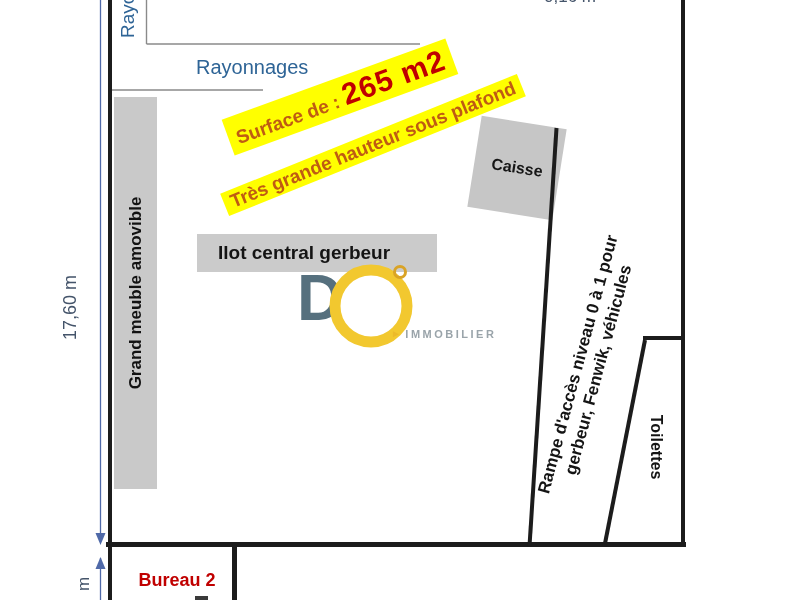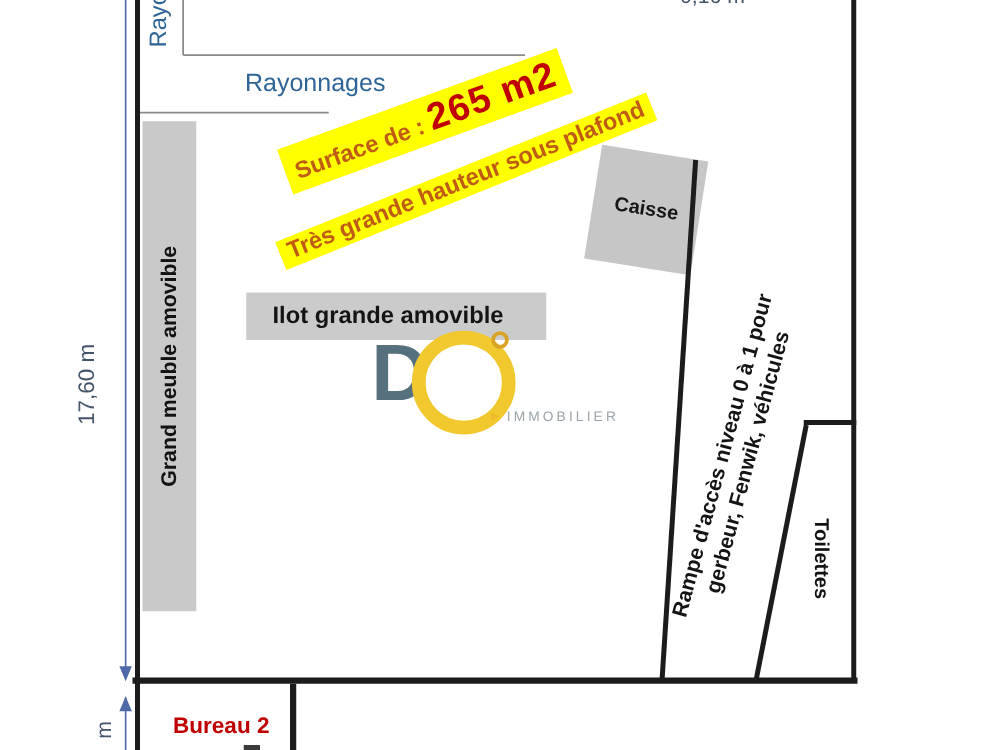--- a/index.html
+++ b/index.html
@@ -44,32 +44,32 @@
   #bureau2{left:132px;top:570px;width:90px;text-align:center;font-size:18px;
            font-weight:700;color:#c00000;z-index:5;}
   #text-fragment{left:195px;top:596px;width:13px;height:4px;background:#3a3a3a;z-index:5;}
   
   .logo-letter{font-size:64px;font-weight:700;color:#56707e;line-height:60px;z-index:3;}
   #logo-d{left:297px;top:268px;}
   #logo-hm{left:410px;top:268px;letter-spacing:-2px;}
   #logo-ring{left:321px;top:256px;z-index:4;pointer-events:none;}
   #logo-sub{left:391px;top:324px;z-index:4;white-space:nowrap;}
   #logo-sub .arr{color:#ecba2a;font-size:10px;vertical-align:1px;}
-  #logo-sub .txt{font-size:11px;font-weight:400;letter-spacing:2.5px;color:#9aa4aa;}
+  #logo-sub .txt{font-size:11px;font-weight:700;letter-spacing:2.5px;color:#9aa4aa;}
 </style>
 </head>
 <body>
 
 <div id="frame">
 
   <div class="abs" id="meuble-box">
     <span>Grand meuble amovible</span>
   </div>
   <div class="abs" id="ilot-box">
-    <span>Ilot grande amovible</span>
+    <span>Ilot central gerbeur</span>
   </div>
   <div class="abs" id="caisse-box">
     <span>Caisse</span>
   </div>
 
   <svg class="abs" id="lines" width="800" height="600" viewBox="0 0 800 600">
     <path d="M110 0 V600" stroke="#1c1c1c" stroke-width="4" fill="none"></path>
     <path d="M683 0 V545" stroke="#1c1c1c" stroke-width="4" fill="none"></path>
     <path d="M106 544.5 H686" stroke="#1c1c1c" stroke-width="5" fill="none"></path>
     <path d="M234.5 547 V600" stroke="#1c1c1c" stroke-width="5" fill="none"></path>

